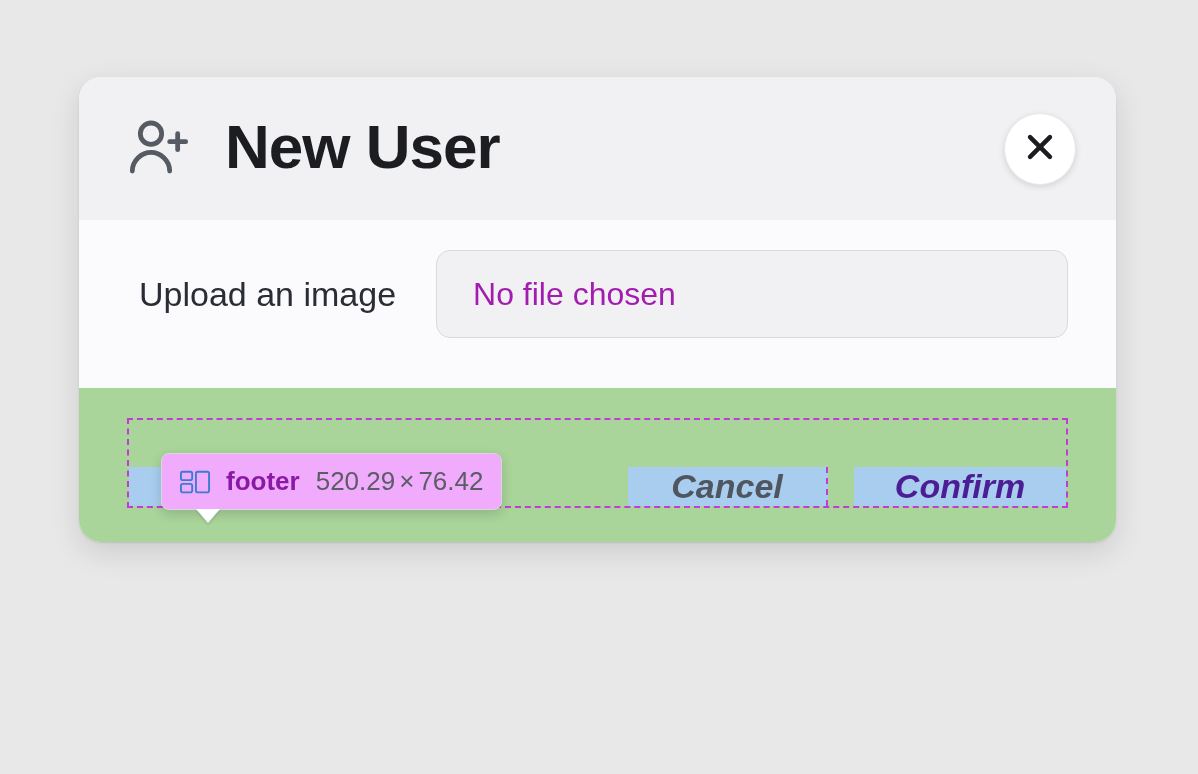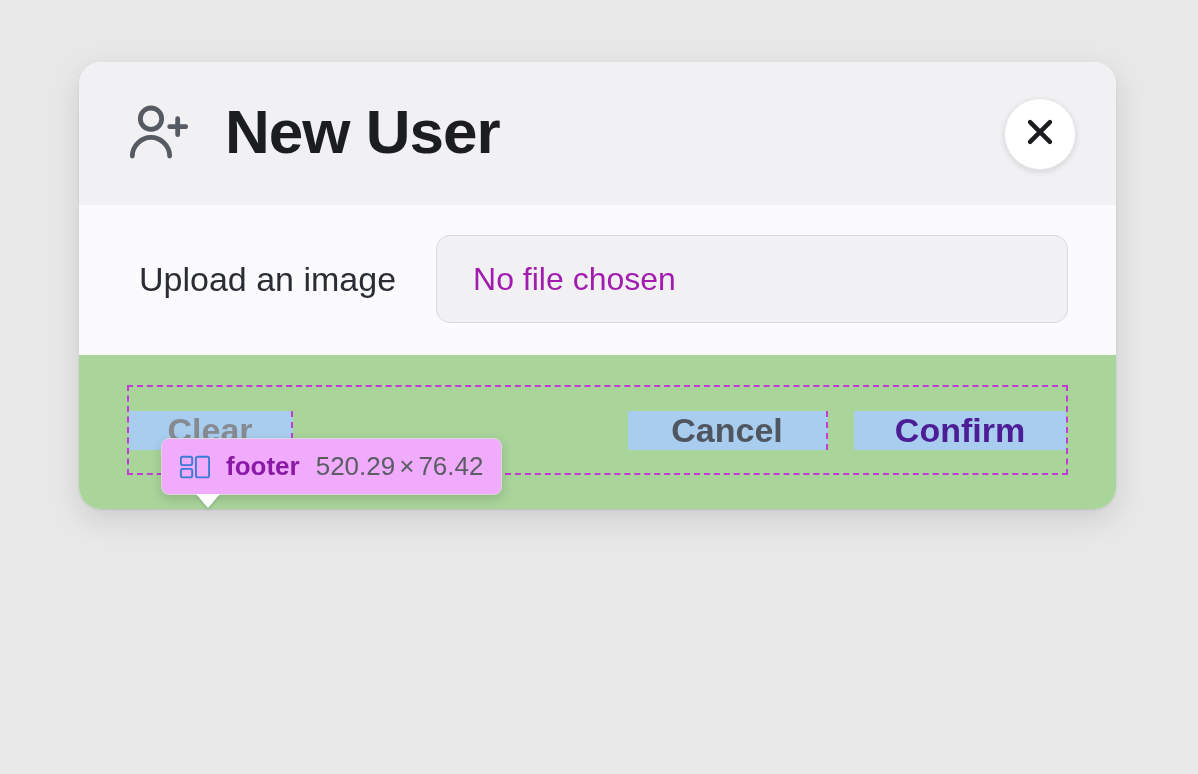--- a/index.html
+++ b/index.html
@@ -11,21 +11,21 @@
     overflow: hidden;
   }
   .canvas {
     position: relative;
     width: 1198px;
     height: 774px;
   }
   .dialog {
     position: absolute;
     left: 79px;
-    top: 62px;
+    top: 77px;
     width: 1037px;
     background: #fbfbfd;
     border-radius: 22px;
     box-shadow: 0 10px 30px rgba(0,0,0,0.12), 0 1px 2px rgba(0,0,0,0.1);
     overflow: visible;
   }
   .dialog-inner {
     border-radius: 22px;
     overflow: hidden;
   }
@@ -60,21 +60,21 @@
     background: #fff;
     border: 1px solid #e6e6ea;
     box-shadow: 0 2px 6px rgba(0,0,0,0.12);
     display: flex;
     align-items: center;
     justify-content: center;
     cursor: pointer;
     color: #1b1d21;
   }
   .dialog-body {
-    padding: 30px 48px 32px 60px;
+    padding: 30px 48px 50px 60px;
     background: #fbfbfd;
     display: flex;
     align-items: center;
     gap: 40px;
   }
   .upload-label {
     font-size: 34px;
     color: #2a2d34;
     flex-shrink: 0;
   }
@@ -107,24 +107,25 @@
     font-size: 32px;
     color: #a21caf;
   }
   .dialog-footer {
     background: #a9d49a;
     padding: 30px 48px 34px 48px;
     position: relative;
   }
   .footer-row {
     display: flex;
-    align-items: center;
+    align-items: flex-end;
     height: 90px;
     border: 2px dashed #c23bd6;
     position: relative;
+    font-style: italic;
   }
   .footer-cell {
     display: flex;
     align-items: center;
     justify-content: center;
     font-size: 34px;
     font-weight: 700;
     border-right: 2px dashed #c23bd6;
   }
   .footer-cell:last-child {

